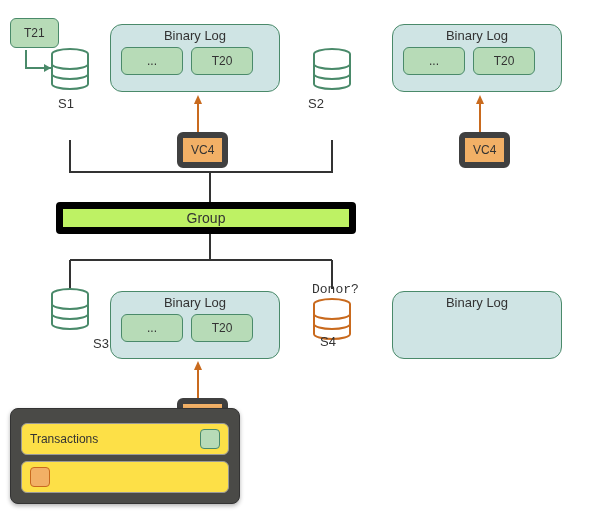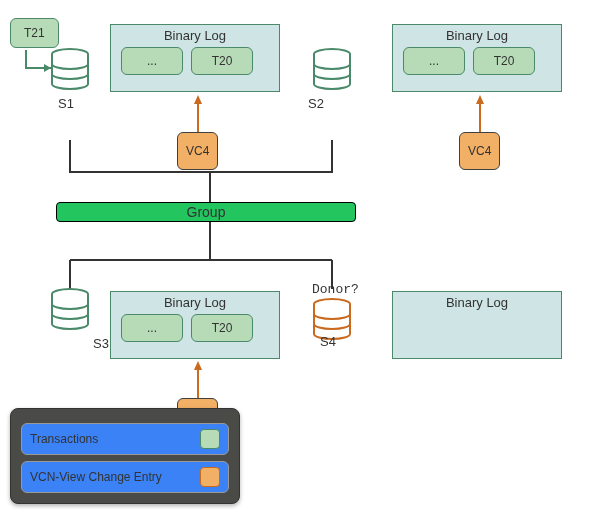--- a/index.html
+++ b/index.html
@@ -13,21 +13,21 @@
     background: #fff;
     position: relative;
   }
   .node {
     position: absolute;
     box-sizing: border-box;
   }
   .binlog {
     border: 1px solid #4a8a6a;
     background: #cfe4e4;
-    border-radius: 0;
+    border-radius: 12px;
     height: 68px;
   }
   .binlog .title {
     text-align: center;
     padding: 3px 0 2px;
     font-size: 13px;
   }
   .binlog .items {
     display: flex;
     gap: 8px;
@@ -40,37 +40,37 @@
     min-width: 34px;
     height: 26px;
     display: inline-flex;
     align-items: center;
     justify-content: center;
     padding: 0 13px;
     font-size: 12px;
     color: #333;
   }
   .vcn {
-    border: 1px solid #404040;
+    border: 6px solid #404040;
     background: #f2b066;
     border-radius: 6px;
     min-width: 34px;
     height: 24px;
     display: inline-flex;
     align-items: center;
     justify-content: center;
-    padding: 18px 8px;
+    padding: 12px 8px;
     font-size: 12px;
     color: #333;
   }
   .group {
-    background: #22c55e;
-    border: 1px solid #000000;
+    background: #bef264;
+    border: 7px solid #000000;
     border-radius: 4px;
-    height: 20px;
+    height: 32px;
     display: flex;
     align-items: center;
     justify-content: center;
     font-size: 14px;
   }
   .db {
     width: 40px;
     height: 46px;
   }
   .label {
@@ -87,21 +87,21 @@
     padding: 8px 10px 10px;
     width: 230px;
   }
   .keybox .keytitle {
     color: #f2b066;
     font-weight: bold;
     font-size: 14px;
     margin-bottom: 6px;
   }
   .keyrow {
-    background: #3b82f6;
+    background: #fde047;
     color: #333;
     border: 1px solid #999;
     border-radius: 6px;
     padding: 5px 8px;
     display: flex;
     align-items: center;
     justify-content: space-between;
     margin-top: 6px;
     font-size: 12px;
   }
@@ -234,16 +234,15 @@
 <div class="node binlog" style="left:392px; top:291px; width:170px;">
   <div class="title">Binary Log</div>
 </div>
 
 <div class="node keybox" style="left:10px; top:408px;">
   <div class="keyrow">
     <span>Transactions</span>
     <span class="swatch-txn"></span>
   </div>
   <div class="keyrow">
-    <span>VCN-View Change Entry</span>
     <span class="swatch-vcn"></span>
   </div>
 </div>
 
 </body></html>

